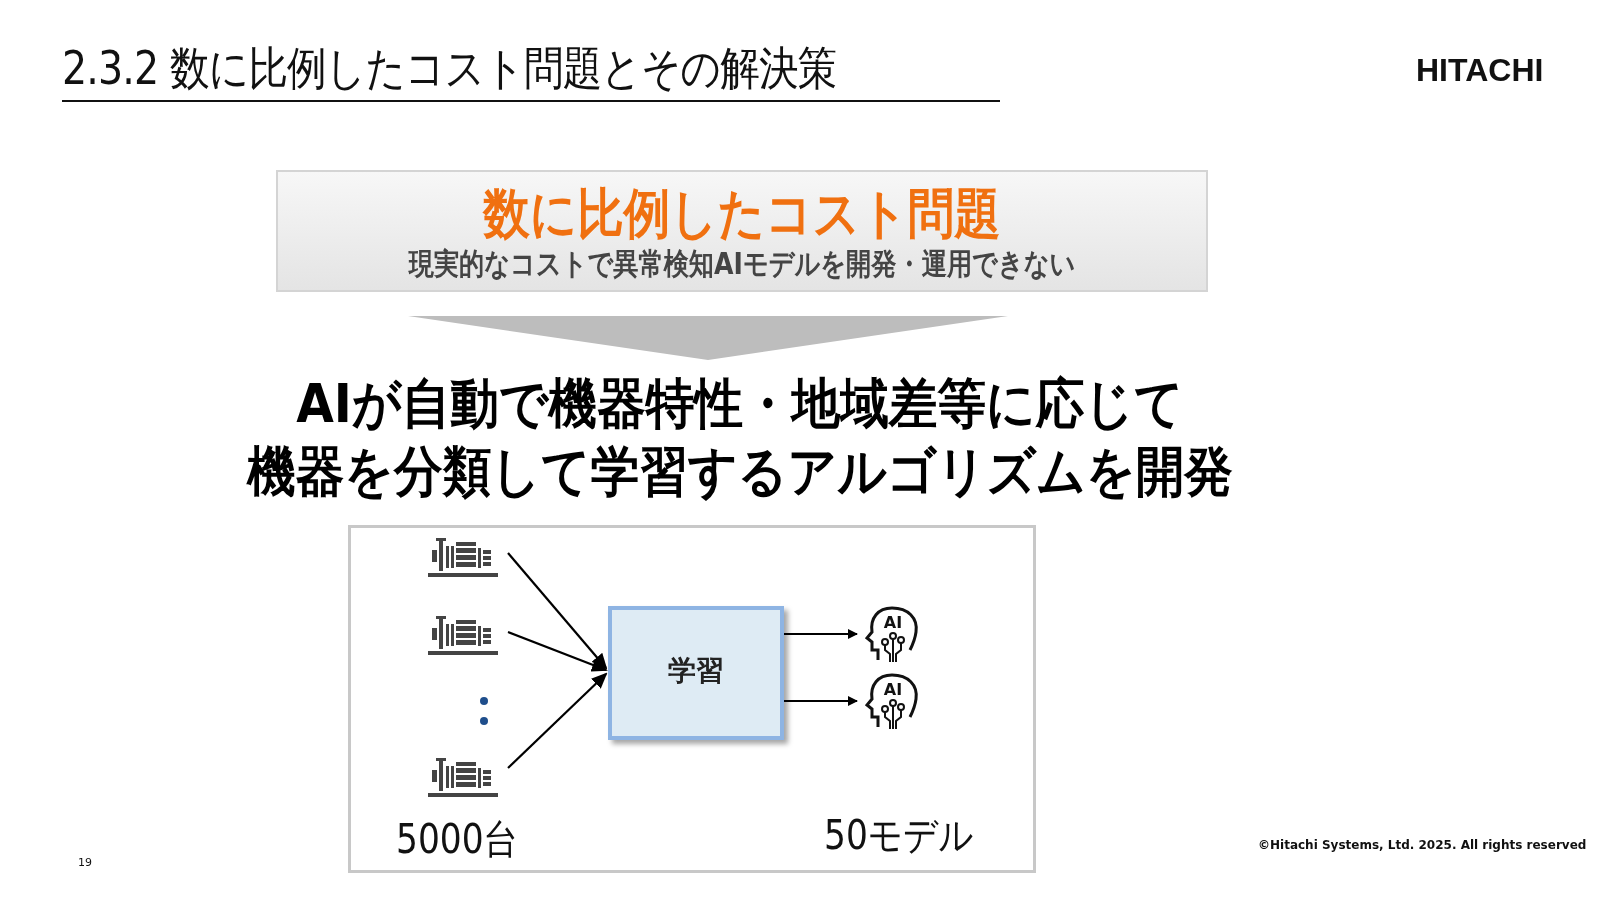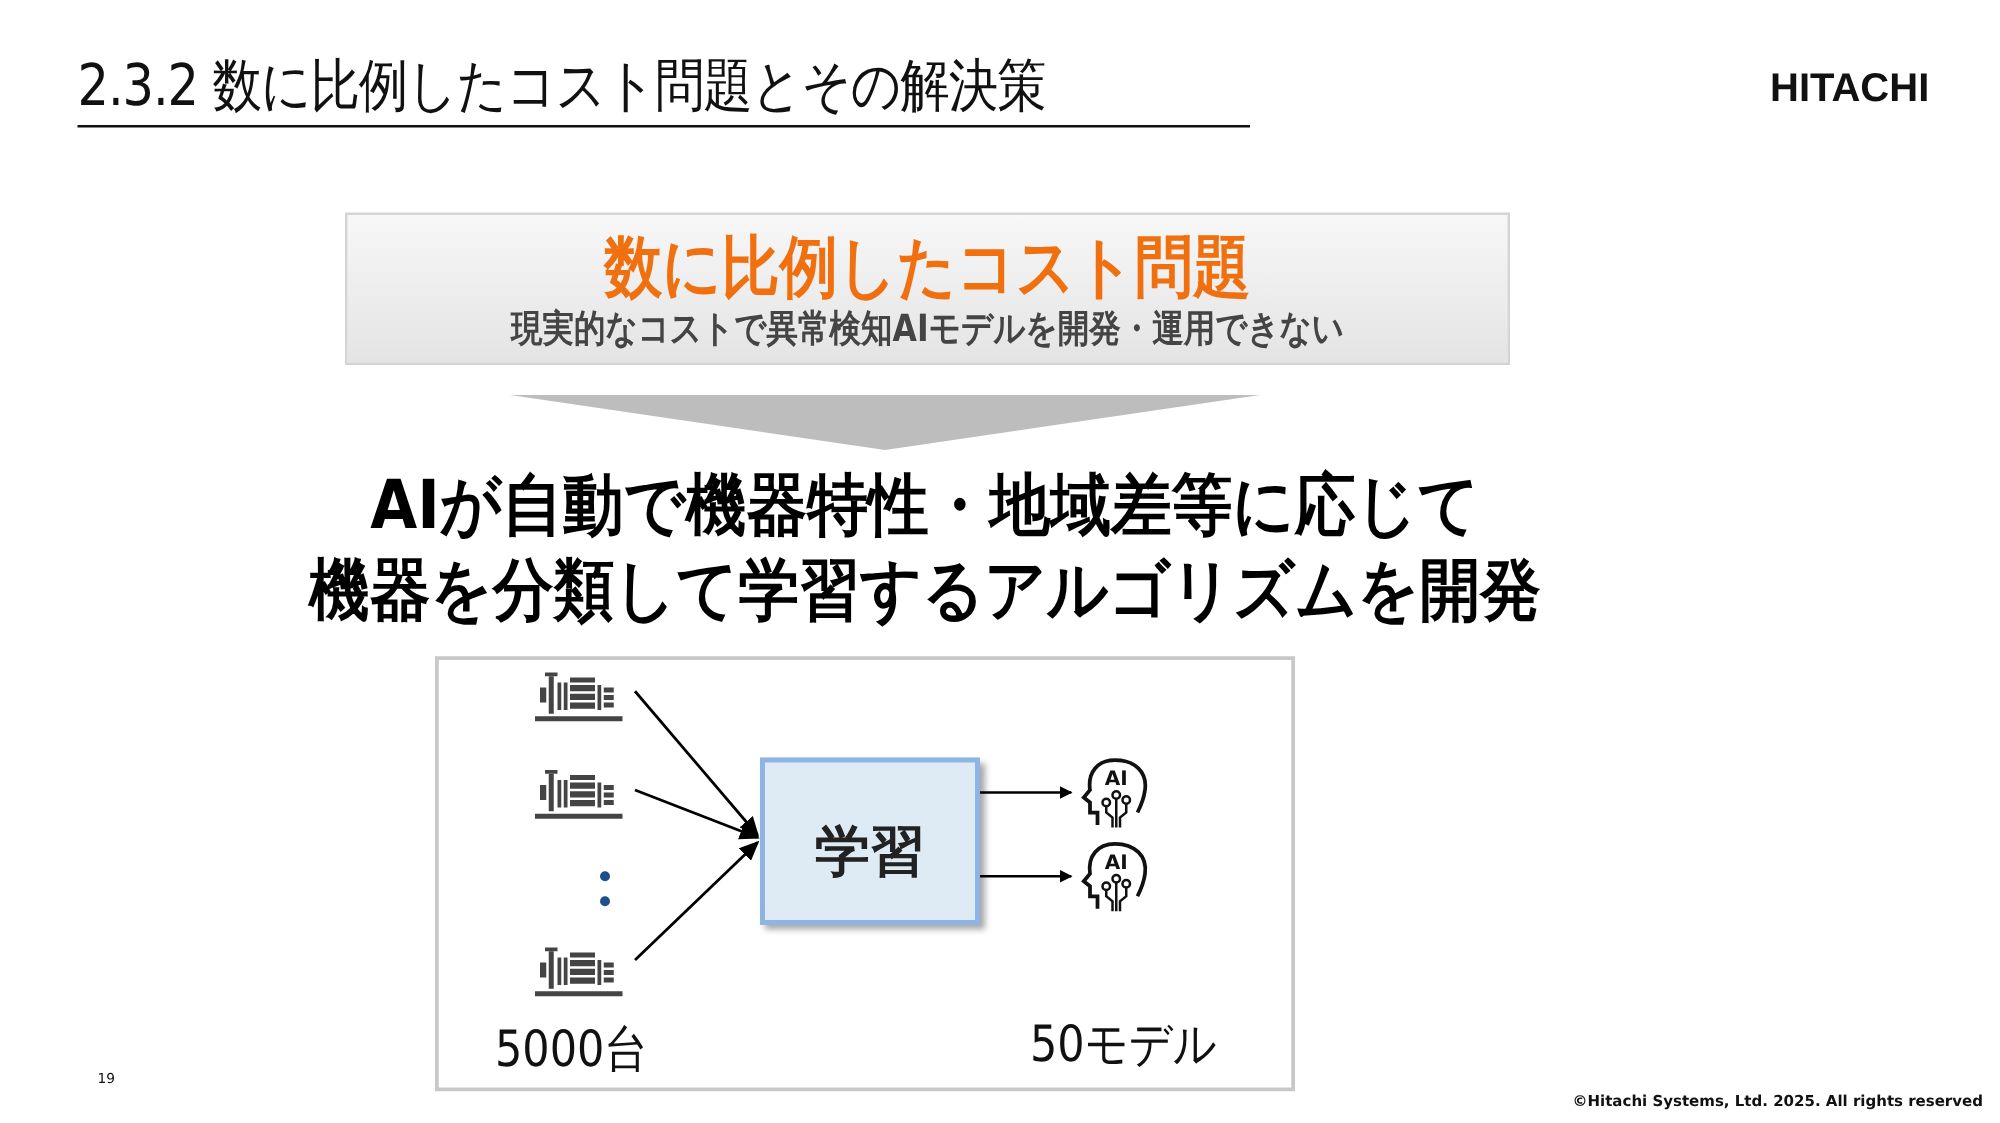--- a/index.html
+++ b/index.html
@@ -19,26 +19,26 @@
   .down-arrow { position:absolute; left:408px; top:316px; width:0; height:0;
           border-left:300px solid transparent; border-right:300px solid transparent; border-top:44px solid #bdbdbd; }
   .solution { position:absolute; left:0; width:1480px; text-align:center; font-size:54px; font-weight:bold; color:#000;
           line-height:60px; transform:scaleX(0.9); }
   .sol1 { top:374px; }
   .sol2 { top:442px; }
   .diagram { position:absolute; left:348px; top:525px; width:688px; height:348px; box-sizing:border-box;
           border:3px solid #c8c8c8; background:#fff; }
   .learn-box { position:absolute; left:608px; top:606px; width:176px; height:134px; box-sizing:border-box;
           border:4px solid #8eb4e3; background:#deebf4; box-shadow:4px 4px 5px rgba(0,0,0,0.35); }
-  .learn-label { position:absolute; left:0; right:0; top:42px; text-align:center; font-size:44px; font-weight:bold; color:#222; }
+  .learn-label { position:absolute; left:0; right:0; top:42px; text-align:center; font-size:28px; font-weight:bold; color:#222; }
   .pump { position:absolute; width:72px; height:44px; }
   .dot { position:absolute; width:8px; height:8px; border-radius:50%; background:#1f4e8c; }
   .ai-head { position:absolute; width:56px; height:60px; }
   .count-label { position:absolute; font-size:40px; color:#111; transform:scaleX(0.86); transform-origin:left top; white-space:nowrap; }
-  .copyright { position:absolute; left:1258px; top:874px; font-size:12px; font-weight:bold; color:#111; white-space:nowrap; }
+  .copyright { position:absolute; left:1258px; top:838px; font-size:12px; font-weight:bold; color:#111; white-space:nowrap; }
   .page-num { position:absolute; left:78px; top:856px; font-size:11px; color:#111; }
   svg.lines { position:absolute; left:0; top:0; }
 </style>
 </head>
 <body>
 
 <div class="title">2.3.2 数に比例したコスト問題とその解決策</div>
 <div class="title-underline"></div>
 <div class="logo">HITACHI</div>
 

